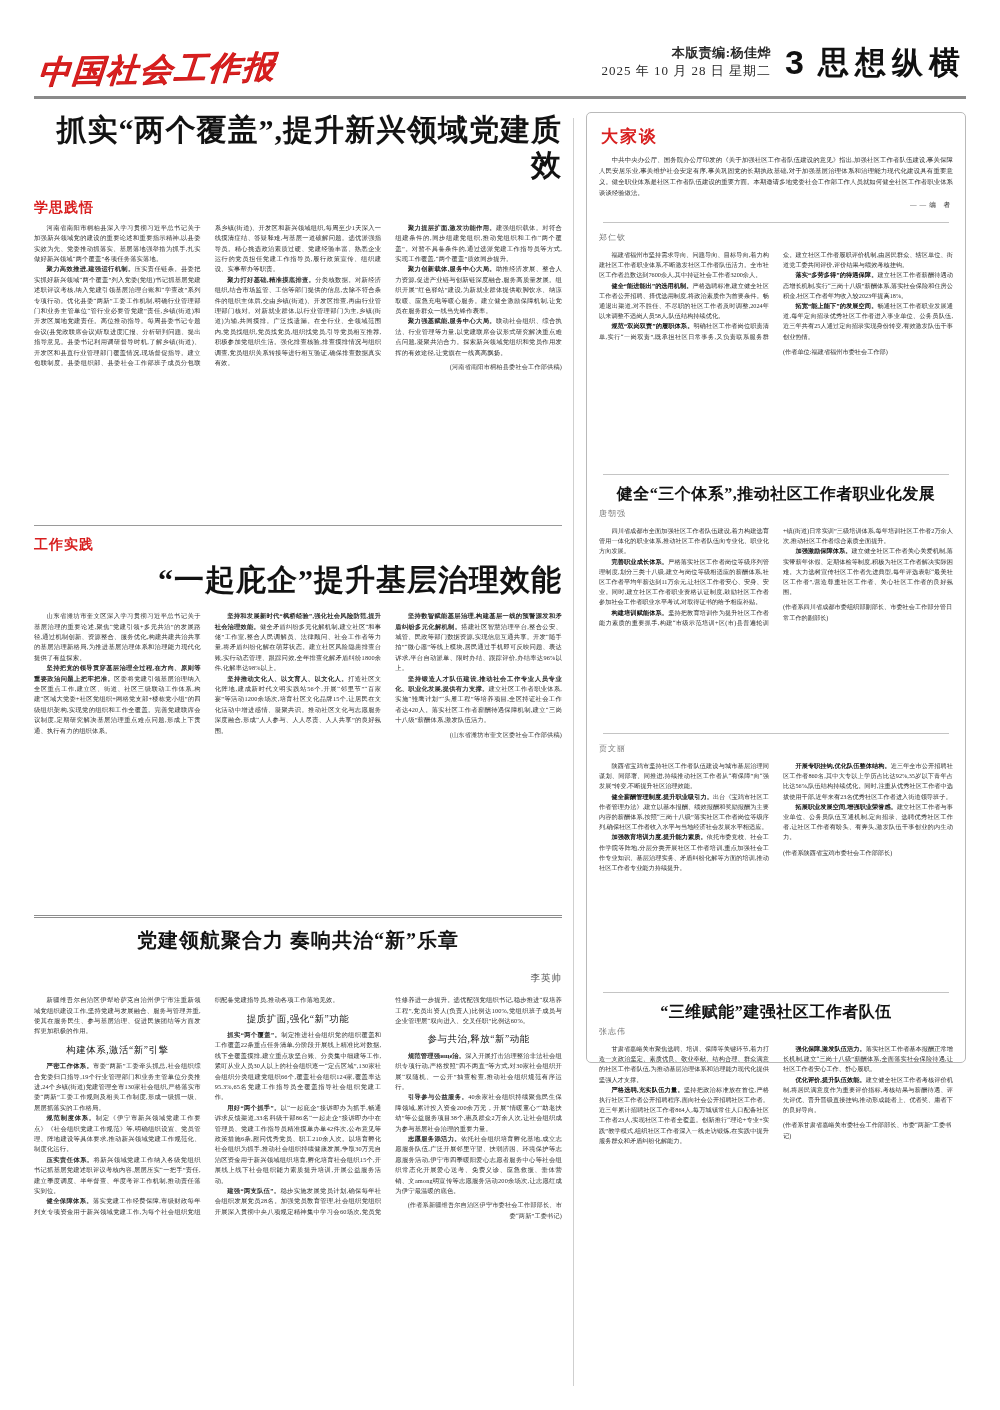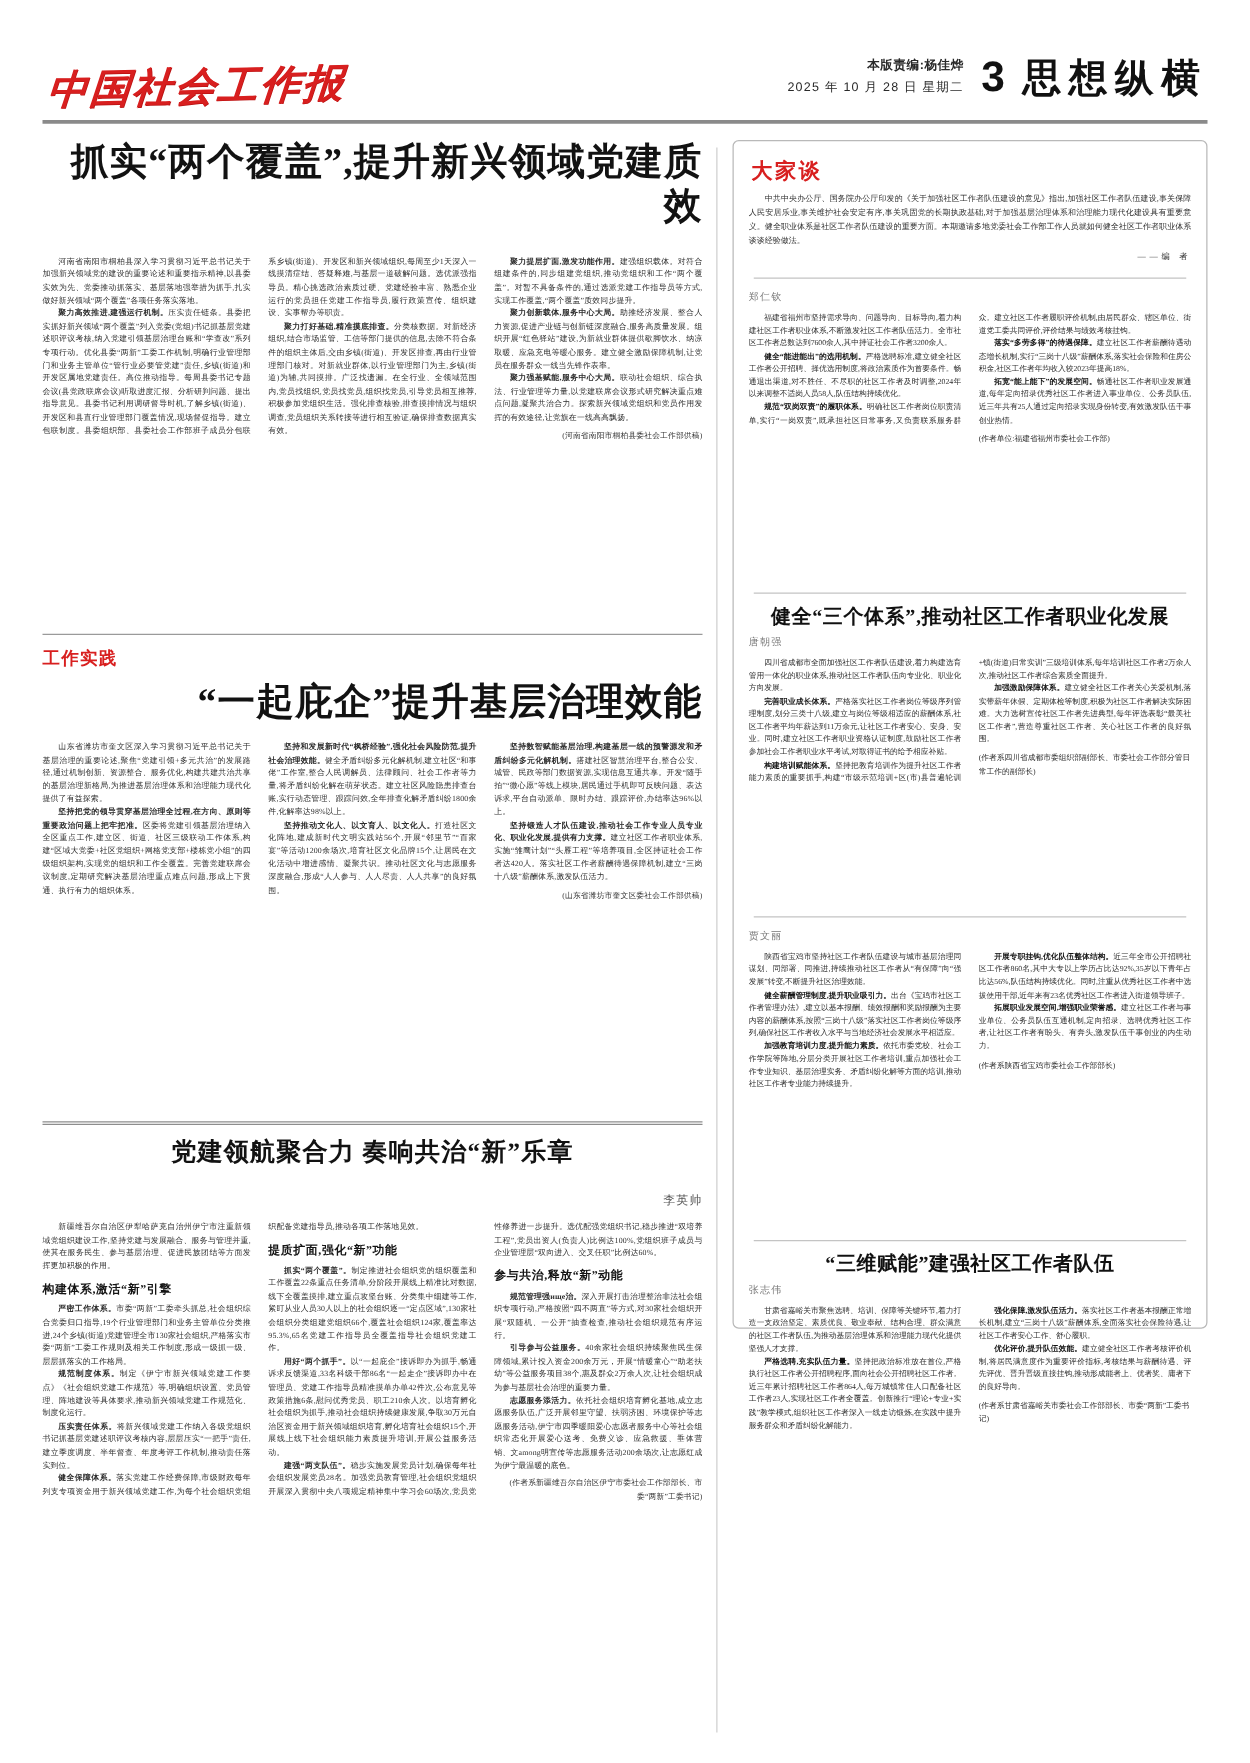--- a/index.html
+++ b/index.html
@@ -49,24 +49,24 @@
   .head-right {
     position: absolute;
     right: 34px;
     top: 44px;
     display: flex;
     align-items: center;
     gap: 14px;
   }
   .head-meta {
     text-align: right;
-    font-size: 10px;
+    font-size: 13px;
     line-height: 18px;
     color: #2a2a2a;
-    font-family: Liberation Sans, sans-serif;
+    font-family: Liberation Serif, serif;
     font-weight: bold;
     letter-spacing: 0.5px;
   }
   .head-meta .datum { font-weight: normal; letter-spacing: 1px; }
   .page-no {
     font-size: 34px;
     font-weight: bold;
     font-family: "Liberation Sans", sans-serif;
     line-height: 1;
     color: #111;
@@ -171,22 +171,22 @@
     letter-spacing: 0.15px;
     -webkit-hyphens: none;
     hyphens: none;
   }
   .cols.c3 { column-count: 3; }
   .cols p {
     margin: 0 0 0 0;
     text-indent: 2em;
   }
   .cols .ctr-sub {
-    text-align: left;
-    font-weight: bold;
+    text-align: center;
+    font-weight: normal;
     font-size: 9.5px;
     margin: 8px 0 6px 0;
     text-indent: 0;
     color: #141414;
     letter-spacing: 0.5px;
     break-inside: avoid;
   }
   .cols .credit {
     text-align: right;
     font-size: 6.2px;
@@ -276,20 +276,21 @@
     <div class="rule-thick"></div>
   </div>
 
   <div class="vdiv"></div>
 
   <div class="left-zone">
 
     <div>
       <h1 class="headline">抓实“两个覆盖”,提升新兴领域党建质效</h1>
       <div style="height:16px"></div>
+      <div class="kicker">学思践悟</div>
       <div class="cols c3" style="margin-top:6px;height:288px">
         <p>河南省南阳市桐柏县深入学习贯彻习近平总书记关于加强新兴领域党的建设的重要论述和重要指示精神,以县委实效为先、党委推动抓落实、基层落地强举措为抓手,扎实做好新兴领域“两个覆盖”各项任务落实落地。</p>
         <p><b>聚力高效推进,建强运行机制。</b>压实责任链条。县委把实抓好新兴领域“两个覆盖”列入党委(党组)书记抓基层党建述职评议考核,纳入党建引领基层治理台账和“学查改”系列专项行动。优化县委“两新”工委工作机制,明确行业管理部门和业务主管单位“管行业必要管党建”责任,乡镇(街道)和开发区属地党建责任。高位推动指导。每周县委书记专题会议(县党政联席会议)听取进度汇报、分析研判问题、提出指导意见。县委书记利用调研督导时机,了解乡镇(街道)、开发区和县直行业管理部门覆盖情况,现场督促指导。建立包联制度。县委组织部、县委社会工作部班子成员分包联系乡镇(街道)、开发区和新兴领域组织,每周至少1天深入一线摸清症结、答疑释难,与基层一道破解问题。选优派强指导员。精心挑选政治素质过硬、党建经验丰富、熟悉企业运行的党员担任党建工作指导员,履行政策宣传、组织建设、实事帮办等职责。</p>
         <p><b>聚力打好基础,精准摸底排查。</b>分类核数据。对新经济组织,结合市场监管、工信等部门提供的信息,去除不符合条件的组织主体后,交由乡镇(街道)、开发区排查,再由行业管理部门核对。对新就业群体,以行业管理部门为主,乡镇(街道)为辅,共同摸排。广泛找遗漏。在全行业、全领域范围内,党员找组织,党员找党员,组织找党员,引导党员相互推荐,积极参加党组织生活。强化排查核验,排查摸排情况与组织调查,党员组织关系转接等进行相互验证,确保排查数据真实有效。</p>
         <p><b>聚力提层扩面,激发功能作用。</b>建强组织载体。对符合组建条件的,同步组建党组织,推动党组织和工作“两个覆盖”。对暂不具备条件的,通过选派党建工作指导员等方式,实现工作覆盖,“两个覆盖”质效同步提升。</p>
         <p><b>聚力创新载体,服务中心大局。</b>助推经济发展、整合人力资源,促进产业链与创新链深度融合,服务高质量发展。组织开展“红色驿站”建设,为新就业群体提供歇脚饮水、纳凉取暖、应急充电等暖心服务。建立健全激励保障机制,让党员在服务群众一线当先锋作表率。</p>
         <p><b>聚力强基赋能,服务中心大局。</b>联动社会组织、综合执法、行业管理等力量,以党建联席会议形式研究解决重点难点问题,凝聚共治合力。探索新兴领域党组织和党员作用发挥的有效途径,让党旗在一线高高飘扬。</p>
         <p class="credit">(河南省南阳市桐柏县委社会工作部供稿)</p>
       </div>
     </div>

